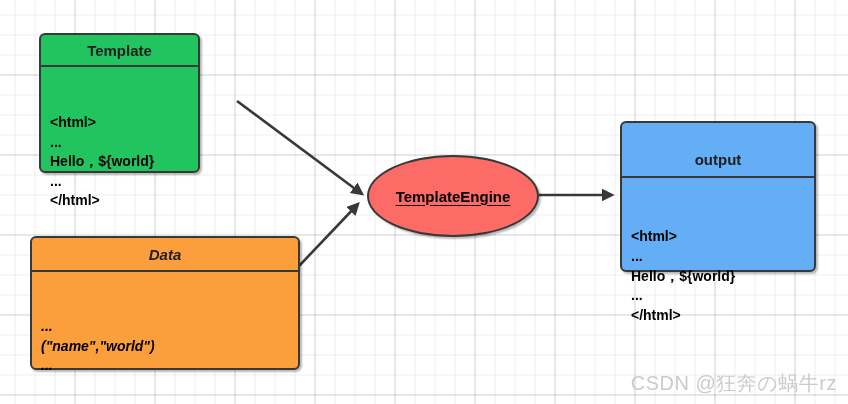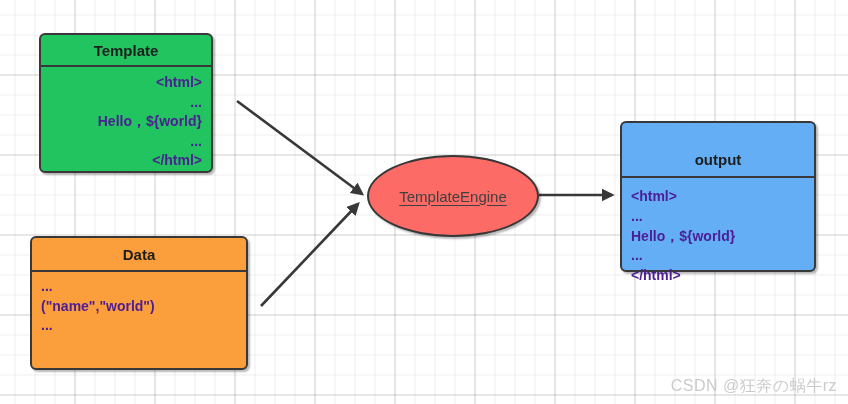--- a/index.html
+++ b/index.html
@@ -47,35 +47,36 @@
     font-weight: bold;
     font-size: 15px;
     color: #1e1e1e;
     display: flex;
     align-items: center;
     justify-content: center;
   }
   .node-body {
     font-weight: bold;
     font-size: 14px;
-    color: #4c1d95;
+    color: #000000;
+    margin-top: 40px;
   }
   .code-line { white-space: pre; }
 
   .node-template {
-    left: 39px; top: 33px; width: 174px; height: 140px;
+    left: 39px; top: 33px; width: 161px; height: 140px;
     background: var(--template-fill, #21c45e);
-    text-align: right;
   }
   .node-template .node-header { height: 32px; }
   .node-template .node-body { padding: 6px 9px; line-height: 19.5px; }
 
   .node-data {
-    left: 30px; top: 236px; width: 218px; height: 134px;
+    left: 30px; top: 236px; width: 270px; height: 134px;
     background: var(--data-fill, #fb9e3c);
+    font-style: italic;
   }
   .node-data .node-header { height: 34px; }
   .node-data .node-body { padding: 5px 9px; line-height: 19.5px; }
 
   .node-output {
     left: 620px; top: 121px; width: 196px; height: 151px;
     background: var(--output-fill, #64aef6);
   }
   .node-output .node-header { height: 35px; margin-top: 20px; }
   .node-output .node-body { padding: 9px 9px; line-height: 19.8px; }
@@ -85,32 +86,32 @@
     left: 367px; top: 155px; width: 172px; height: 82px;
     background: var(--engine-fill, #fc6b66);
     border: 2px solid var(--stroke, #383838);
     border-radius: 50%;
     box-shadow: 2px 2px 2px rgba(0,0,0,0.28);
     display: flex;
     align-items: center;
     justify-content: center;
   }
   .node-engine .engine-title {
-    font-weight: normal;
+    font-weight: bold;
     font-size: 15px;
-    color: #404040;
+    color: #000000;
     text-decoration: underline;
     text-underline-offset: 3px;
   }
 
   .watermark {
     position: absolute;
     right: 11px;
     bottom: 7px;
-    font-size: 16px;
+    font-size: 20px;
     color: #cbcbcb;
     letter-spacing: 0.5px;
     white-space: nowrap;
   }
 </style>
 </head>
 <body>
 
 <div class="canvas">
 

